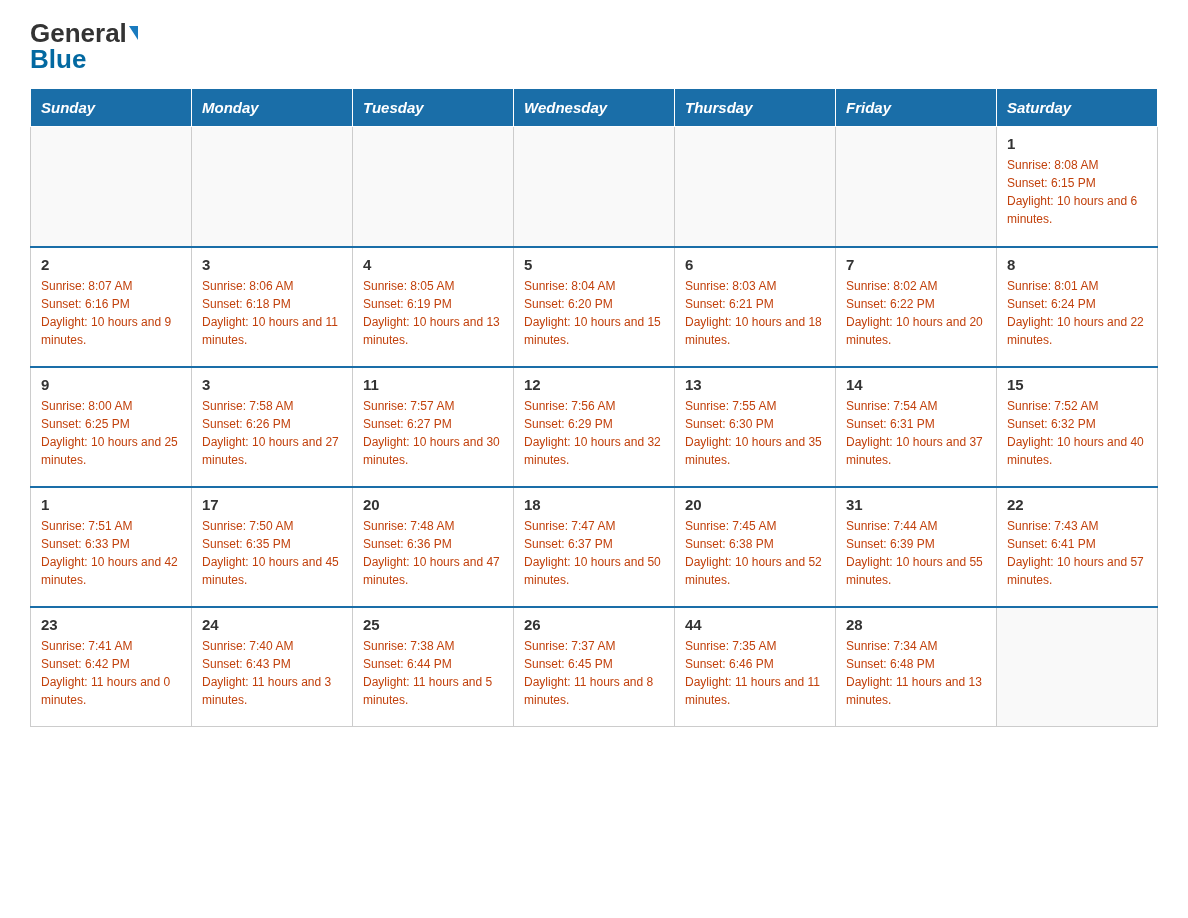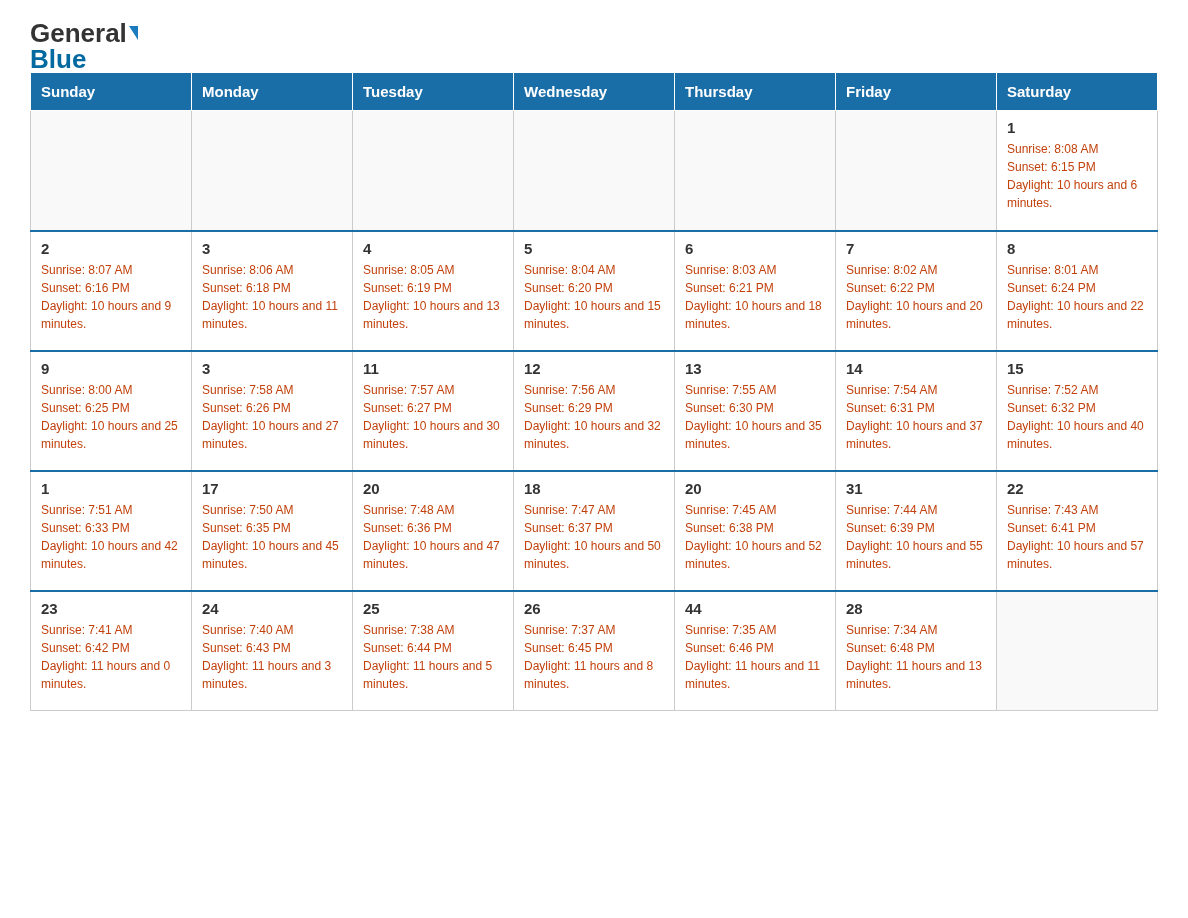--- a/index.html
+++ b/index.html
@@ -8,20 +8,21 @@
       background: #fff;
       color: #333;
       width: 1188px;
       min-height: 918px;
       padding: 20px 30px;
     }
     .header {
       display: flex;
       justify-content: space-between;
       align-items: flex-start;
+      margin-bottom: 16px;
     }
     .logo {
       display: flex;
       flex-direction: column;
       align-items: flex-start;
     }
     .logo-general {
       font-size: 26px;
       font-weight: bold;
       color: #333;
@@ -67,20 +68,21 @@
       border-collapse: collapse;
     }
     .calendar thead tr th {
       background-color: #1a6ea8;
       color: #fff;
       font-size: 15px;
       font-weight: bold;
       padding: 10px 10px;
       text-align: left;
       border: 1px solid #fff;
+      font-style: italic;
     }
     .calendar tbody tr td {
       border: 1px solid #ccc;
       vertical-align: top;
       padding: 8px 10px;
       width: 14.28%;
       min-height: 110px;
       height: 120px;
       background: #fff;
     }

